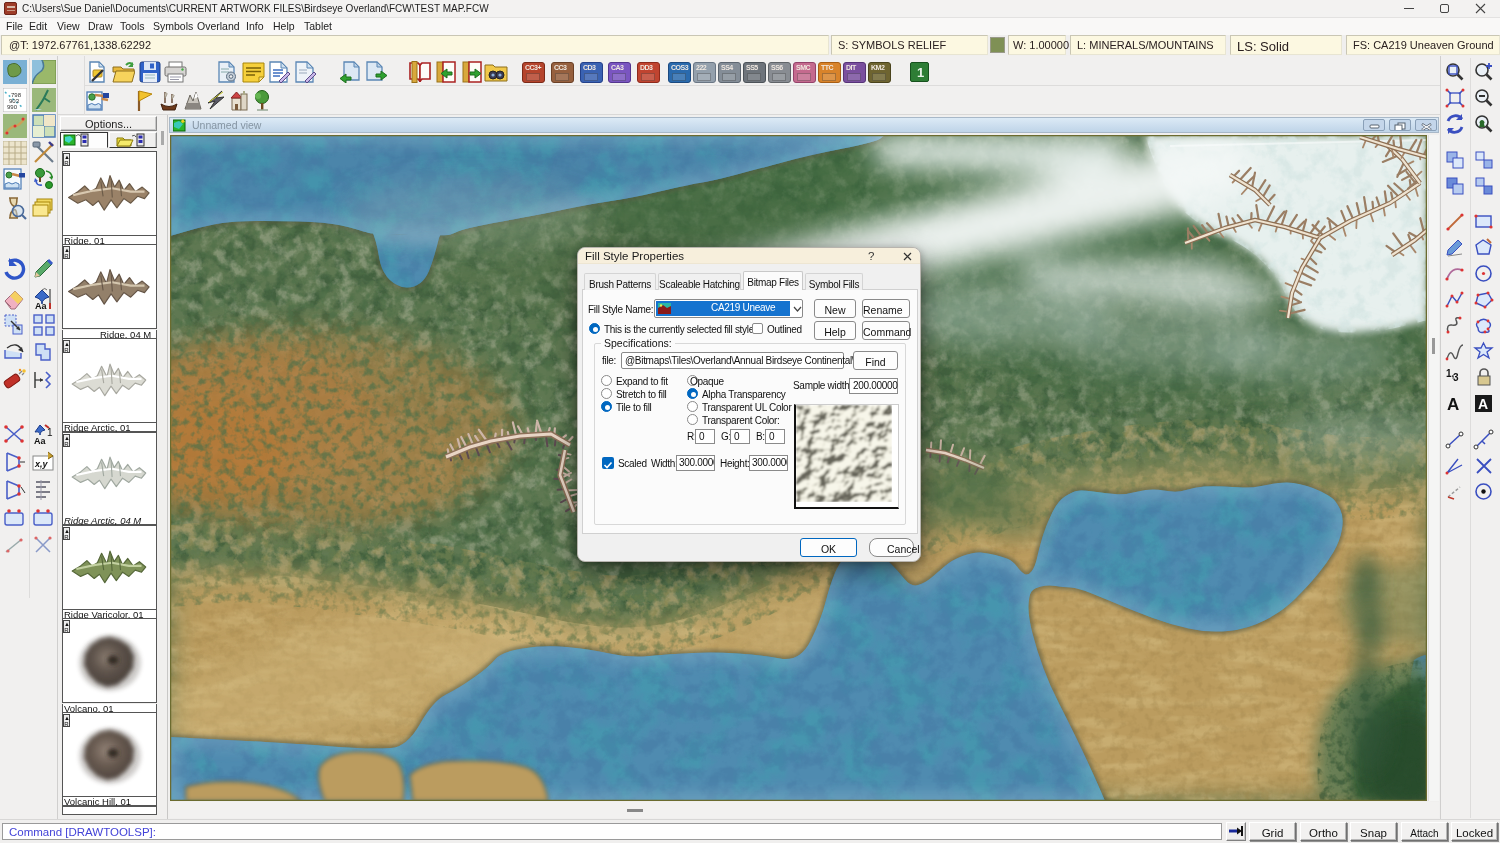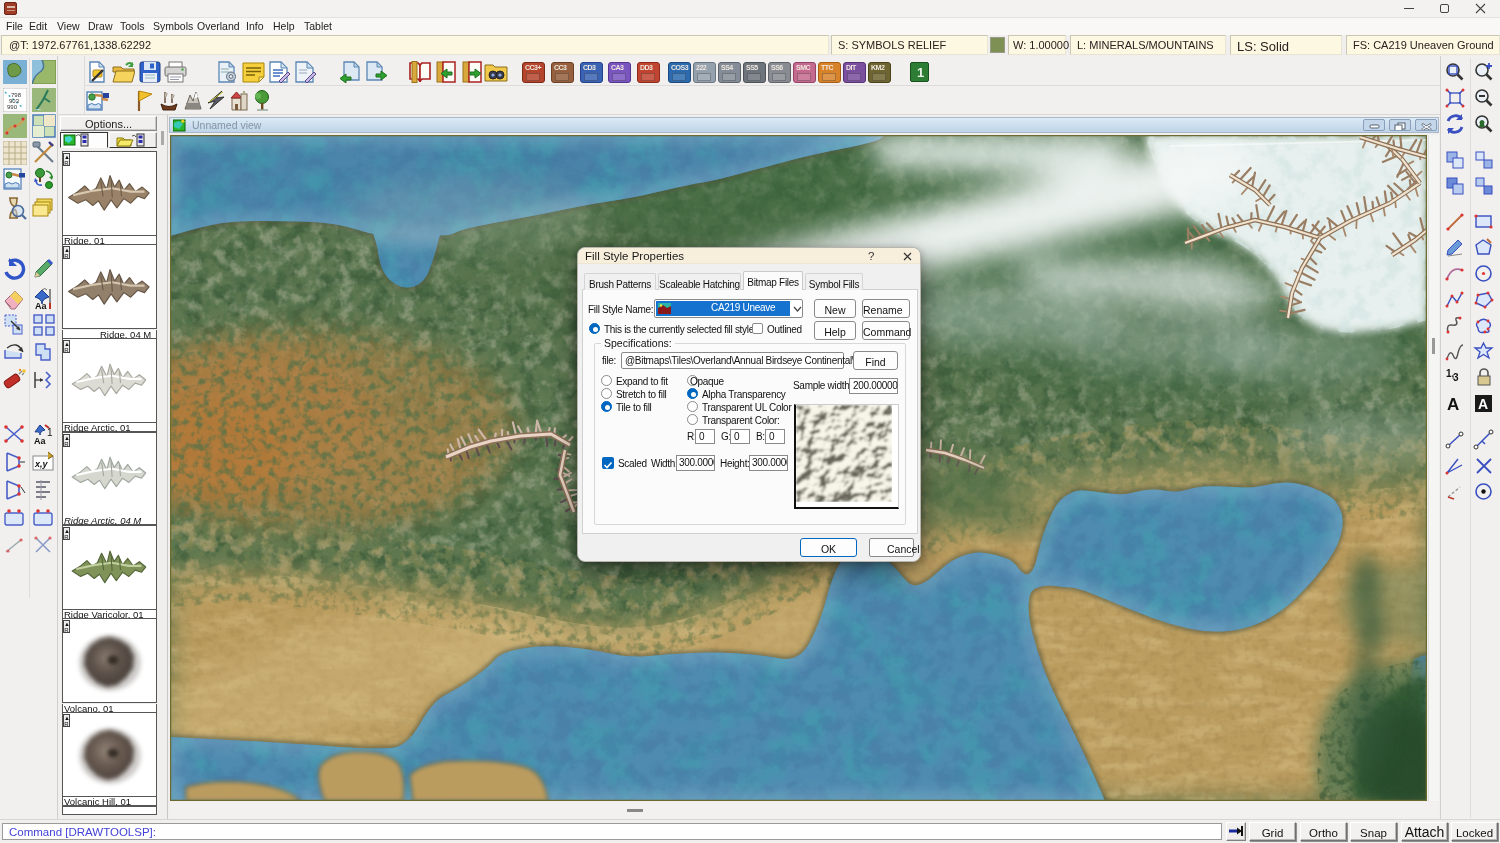--- a/index.html
+++ b/index.html
@@ -7,20 +7,21 @@
 #app{position:relative;width:1500px;height:843px;}
 .txt{white-space:nowrap;}
 </style></head><body>
 <div id="app">
 
 <div class="abs" style="left:0;top:0;width:1500px;height:18px;background:#f3f2f1;border-bottom:1px solid #e3e2e1;">
  <div class="abs" style="left:4px;top:2px;width:13px;height:13px;background:#9e3c28;border-radius:2px;border:1px solid #6e2418;">
    <div class="abs" style="left:2px;top:3px;width:8px;height:2px;background:#d8b9a8;"></div>
    <div class="abs" style="left:2px;top:7px;width:8px;height:1px;background:#c89a86;"></div>
  </div>
+ <div class="abs txt" style="left:22px;top:3px;font-size:10px;color:#1b1b1b;">C:\Users\Sue Daniel\Documents\CURRENT ARTWORK FILES\Birdseye Overland\FCW\TEST MAP.FCW</div>
  <div class="abs" style="left:1404px;top:8px;width:10px;height:1px;background:#444;"></div>
  <div class="abs" style="left:1440px;top:4px;width:9px;height:9px;border:1px solid #444;border-radius:2px;"></div>
  <svg class="abs" style="left:1475px;top:3px;" width="11" height="11">
         <path d="M1,1 L10,10 M10,1 L1,10" stroke="#444" stroke-width="1.1"></path>
       </svg>
 </div>
 <div class="abs" style="left:0;top:18px;width:1500px;height:17px;background:#f9f8f7;">
       <div class="abs txt" style="left:6px;top:2px;font-size:10.5px;color:#222;">File</div>
       <div class="abs txt" style="left:29px;top:2px;font-size:10.5px;color:#222;">Edit</div>
       <div class="abs txt" style="left:57px;top:2px;font-size:10.5px;color:#222;">View</div>
@@ -1036,21 +1037,21 @@
         <div class="abs txt" style="left:6px;top:2px;font-size:11.5px;color:#4343d8;">Command [DRAWTOOLSP]:</div>
       </div>
       <div class="abs" style="left:1226px;top:2px;width:20px;height:19px;background:#f0efee;border:1px solid #fff;border-right-color:#808080;border-bottom-color:#808080;box-shadow:inset -1px -1px 0 #c8c8c8;"><svg width="18" height="17">
           <path d="M2,8 h9" stroke="#1a2a9a" stroke-width="3"></path>
           <path d="M15,8 l-5,-3.5 v7 z" fill="#111"></path>
           <path d="M15,3 v10" stroke="#111" stroke-width="2"></path>
         </svg></div>
       <div class="abs" style="left:1249px;top:2px;width:47px;height:19px;background:#f2f1f0;border:1px solid #fff;border-right-color:#707070;border-bottom-color:#707070;box-shadow:inset -1px -1px 0 #b8b8b8, 1px 1px 0 #909090;text-align:center;"><span style="font-size:11.5px;color:#111;line-height:18px;">Grid</span></div>
       <div class="abs" style="left:1300px;top:2px;width:47px;height:19px;background:#f2f1f0;border:1px solid #fff;border-right-color:#707070;border-bottom-color:#707070;box-shadow:inset -1px -1px 0 #b8b8b8, 1px 1px 0 #909090;text-align:center;"><span style="font-size:11.5px;color:#111;line-height:18px;">Ortho</span></div>
       <div class="abs" style="left:1350px;top:2px;width:47px;height:19px;background:#f2f1f0;border:1px solid #fff;border-right-color:#707070;border-bottom-color:#707070;box-shadow:inset -1px -1px 0 #b8b8b8, 1px 1px 0 #909090;text-align:center;"><span style="font-size:11.5px;color:#111;line-height:18px;">Snap</span></div>
-      <div class="abs" style="left:1401px;top:2px;width:47px;height:19px;background:#f2f1f0;border:1px solid #fff;border-right-color:#707070;border-bottom-color:#707070;box-shadow:inset -1px -1px 0 #b8b8b8, 1px 1px 0 #909090;text-align:center;"><span style="font-size:14px;color:#111;line-height:18px;">Attach</span></div>
+      <div class="abs" style="left:1401px;top:2px;width:47px;height:19px;background:#f2f1f0;border:1px solid #fff;border-right-color:#707070;border-bottom-color:#707070;box-shadow:inset -1px -1px 0 #b8b8b8, 1px 1px 0 #909090;text-align:center;"><span style="font-size:10px;color:#111;line-height:18px;">Attach</span></div>
       <div class="abs" style="left:1451px;top:2px;width:47px;height:19px;background:#f2f1f0;border:1px solid #fff;border-right-color:#707070;border-bottom-color:#707070;box-shadow:inset -1px -1px 0 #b8b8b8, 1px 1px 0 #909090;text-align:center;"><span style="font-size:11.5px;color:#111;line-height:18px;">Locked</span></div>
     </div>
     <div class="abs" style="left:577px;top:247px;width:344px;height:315px;background:#f0f0f0;border:1px solid #b8b4ae;border-radius:8px;box-shadow:0 10px 28px rgba(0,0,0,0.45), 0 2px 8px rgba(0,0,0,0.3);">
       <div class="abs" style="left:0;top:0;width:342px;height:16px;background:#f7efdc;border-radius:8px 8px 0 0;border-bottom:1px solid #eee6d2;">
         <div class="abs txt" style="left:7px;top:2px;font-size:11.5px;color:#1a1a1a;">Fill Style Properties</div>
         <div class="abs txt" style="left:290px;top:2px;font-size:11.5px;color:#333;">?</div>
         <svg class="abs" style="left:325px;top:4px;" width="9" height="9">
           <path d="M1,1 L8,8 M8,1 L1,8" stroke="#333" stroke-width="1.2"></path>
         </svg>
       </div>
@@ -1150,14 +1151,14 @@
       <div class="abs txt" style="left:40px;top:210px;font-size:10px;letter-spacing:-0.3px;color:#111;">Scaled</div>
       <div class="abs txt" style="left:73px;top:210px;font-size:10px;letter-spacing:-0.3px;color:#111;">Width:</div>
       <div class="abs" style="left:98px;top:207px;width:39px;height:16px;background:#fff;border:1px solid #8a8a8a;overflow:hidden;">
         <span class="abs txt" style="left:2px;top:1px;font-size:10px;letter-spacing:-0.3px;color:#111;">300.0000</span>
       </div>
       <div class="abs txt" style="left:142px;top:210px;font-size:10px;letter-spacing:-0.3px;color:#111;">Height:</div>
       <div class="abs" style="left:171px;top:207px;width:39px;height:16px;background:#fff;border:1px solid #8a8a8a;overflow:hidden;">
         <span class="abs txt" style="left:2px;top:1px;font-size:10px;letter-spacing:-0.3px;color:#111;">300.0000</span>
       </div>
       <div class="abs" style="left:222px;top:290px;width:57px;height:19px;background:#fdfdfd;border:1.5px solid #0067c0;border-radius:3px;text-align:center;"><span style="font-size:10.5px;color:#111;line-height:17px;">OK</span></div>
-      <div class="abs" style="left:291px;top:290px;width:45px;height:19px;background:#fdfdfd;border:1px solid #8a8a8a;border-radius:2px;text-align:center;padding-left:17px;"><span style="font-size:10.5px;color:#111;line-height:17px;">Cancel</span></div>
+      <div class="abs" style="left:291px;top:290px;width:45px;height:19px;background:#fdfdfd;border:1px solid #8a8a8a;border-radius:8px;text-align:center;padding-left:17px;"><span style="font-size:10.5px;color:#111;line-height:17px;">Cancel</span></div>
     </div>
   </div>
 </body></html>

